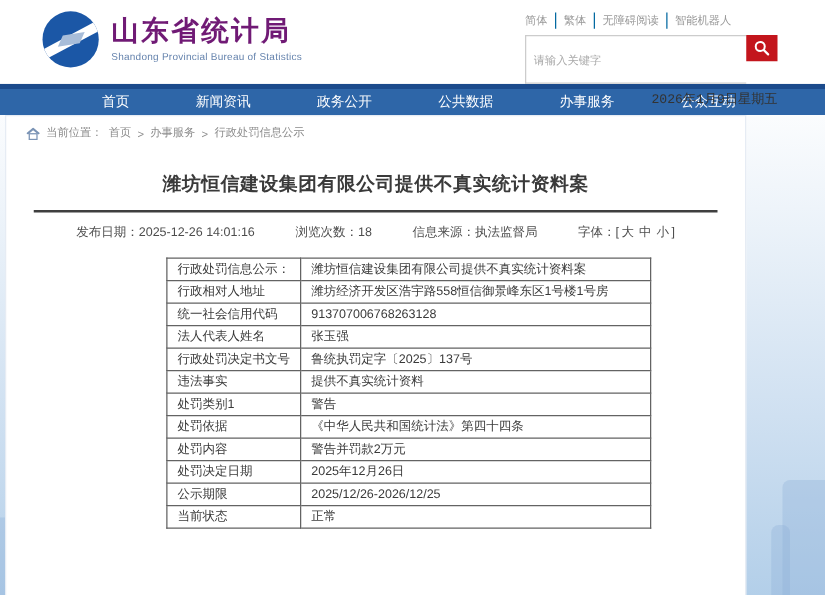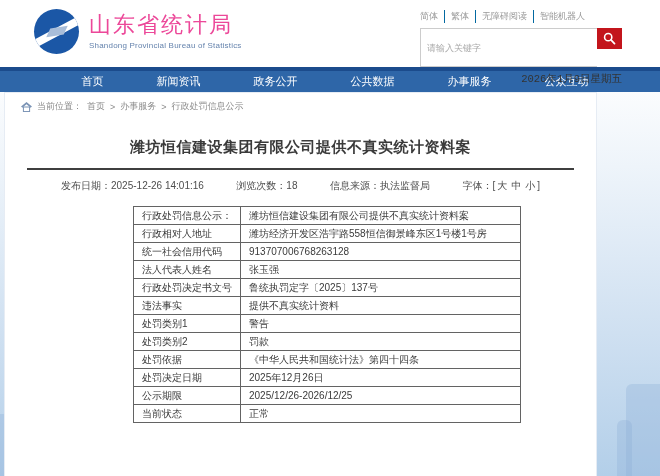--- a/index.html
+++ b/index.html
@@ -9,21 +9,21 @@
     background:linear-gradient(180deg,#ffffff 0%,#ffffff 14%,#eef4fa 35%,#cfe0f1 70%,#b3cfe9 100%);
     position:relative;
   }
 
   
   .header { position:relative; height:67px; background:#fff; }
   .logo-wrap { position:absolute; left:34px; top:9px; display:flex; align-items:center; gap:10px; }
   .logo-mark { position:relative; width:45px; height:45px; border-radius:50%; background:#1b57a6; overflow:hidden; flex:0 0 auto; }
   .logo-slash { position:absolute; left:-8px; top:19px; width:62px; height:8px; background:#fff; transform:rotate(-28deg); }
   .logo-leaf { position:absolute; left:15px; top:18px; width:16px; height:9px; background:#a8bdd9; transform:skewX(-32deg) rotate(-10deg); }
-  .site-name { font-size:22px; font-weight:normal; color:#ec4899; letter-spacing:2px; line-height:1.1; }
+  .site-name { font-size:22px; font-weight:bold; color:#701a75; letter-spacing:2px; line-height:1.1; }
   .site-name-en { font-size:8px; color:#6583ad; margin-top:3px; letter-spacing:.2px; }
 
   .header-right { position:absolute; left:420px; top:10px; width:202px; }
   .quick-links { display:flex; font-size:9px; color:#999; }
   .quick-links span { padding:0 6px; cursor:pointer; }
   .quick-links span:first-child { padding-left:0; }
   .quick-links span + span { border-left:1px solid #0369a1; }
   .search-row { margin-top:5px; display:flex; }
   .search-input { flex:1; height:39px; border:1px solid #ccc; border-right:none; font-size:9px; padding:0 6px; color:#333; outline:none; background:#fff; }
   .search-input::placeholder { color:#aaa; }
@@ -163,26 +163,26 @@
         </tr>
       <tr>
           <td class="label">违法事实</td>
           <td class="value">提供不真实统计资料</td>
         </tr>
       <tr>
           <td class="label">处罚类别1</td>
           <td class="value">警告</td>
         </tr>
       <tr>
-          <td class="label">处罚类别2</td>
-          <td class="value">罚款</td>
+          <td class="label">处罚依据</td>
+          <td class="value">《中华人民共和国统计法》第四十四条</td>
         </tr>
       <tr>
-          <td class="label">处罚依据</td>
-          <td class="value">《中华人民共和国统计法》第四十四条</td>
+          <td class="label">处罚内容</td>
+          <td class="value">警告并罚款2万元</td>
         </tr>
       <tr>
           <td class="label">处罚决定日期</td>
           <td class="value">2025年12月26日</td>
         </tr>
       <tr>
           <td class="label">公示期限</td>
           <td class="value">2025/12/26-2026/12/25</td>
         </tr>
       <tr>

